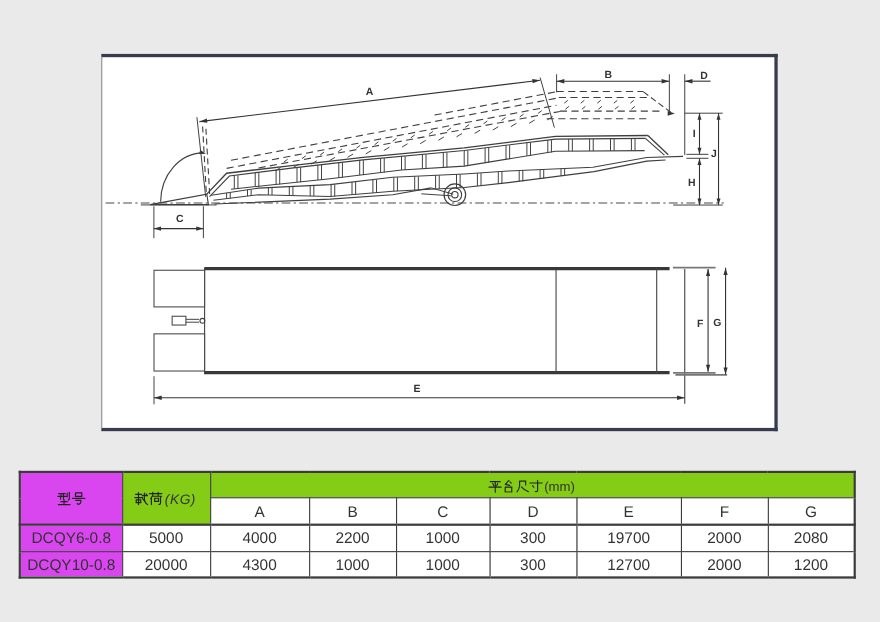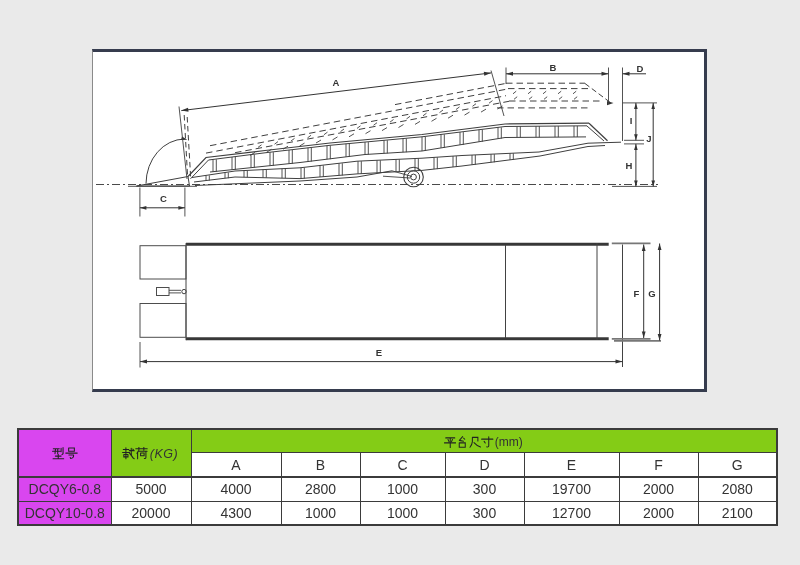--- a/index.html
+++ b/index.html
@@ -382,32 +382,32 @@
         <td class="w hdr">D</td>
         <td class="w hdr">E</td>
         <td class="w hdr">F</td>
         <td class="w outR hdr">G</td>
 </tr>
 <tr class="d2">
 
 <td class="g1 outL">DCQY6-0.8</td>
         <td class="w">5000</td>
         <td class="w">4000</td>
-        <td class="w">2800</td>
+        <td class="w">2200</td>
         <td class="w">1000</td>
         <td class="w">300</td>
         <td class="w">19700</td>
         <td class="w">2000</td>
         <td class="w outR">2080</td>
 </tr>
 <tr class="d2">
 
 <td class="g1 outL outB">DCQY10-0.8</td>
         <td class="w outB">20000</td>
         <td class="w outB">4300</td>
         <td class="w outB">1000</td>
         <td class="w outB">1000</td>
         <td class="w outB">300</td>
         <td class="w outB">12700</td>
         <td class="w outB">2000</td>
-        <td class="w outR outB">2100</td>
+        <td class="w outR outB">1200</td>
 </tr>
 </tbody>
 </table>
 </body></html>

